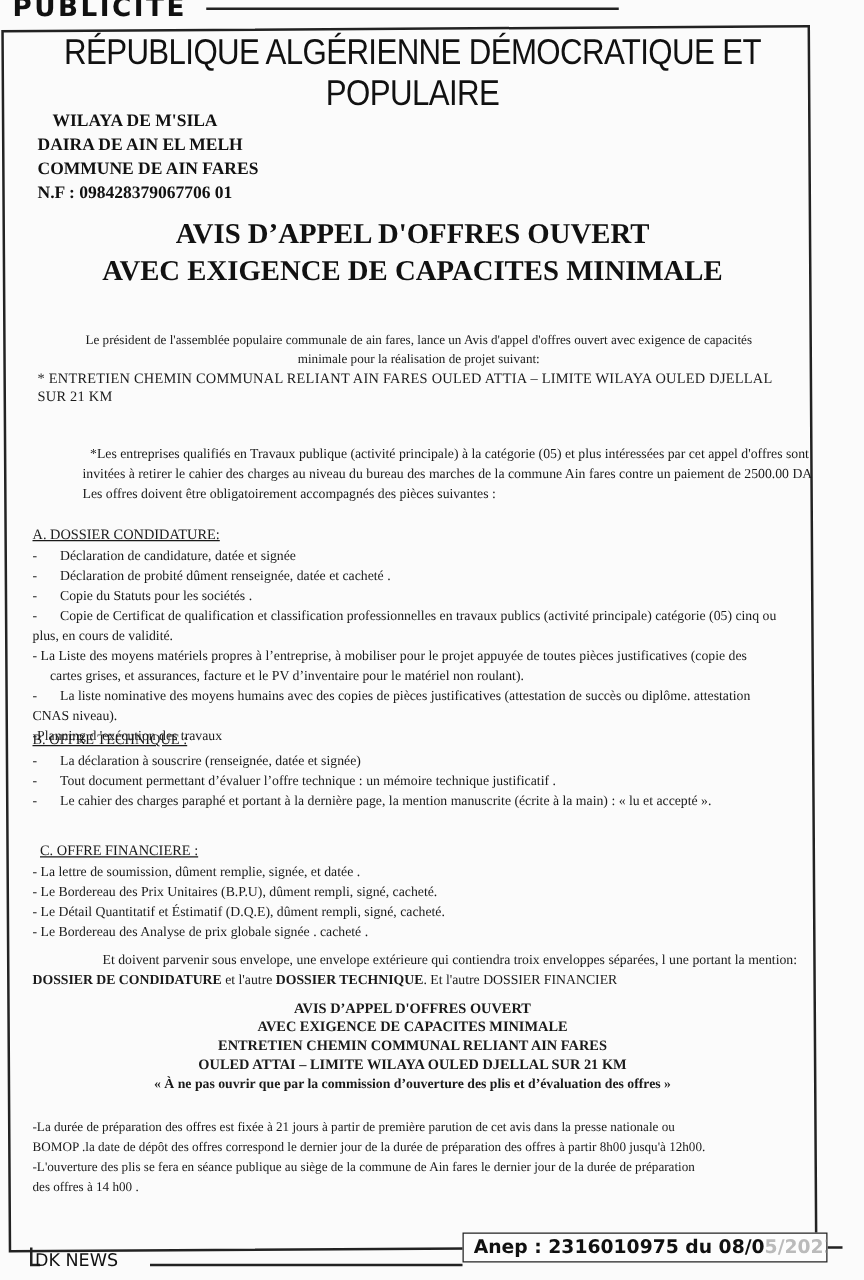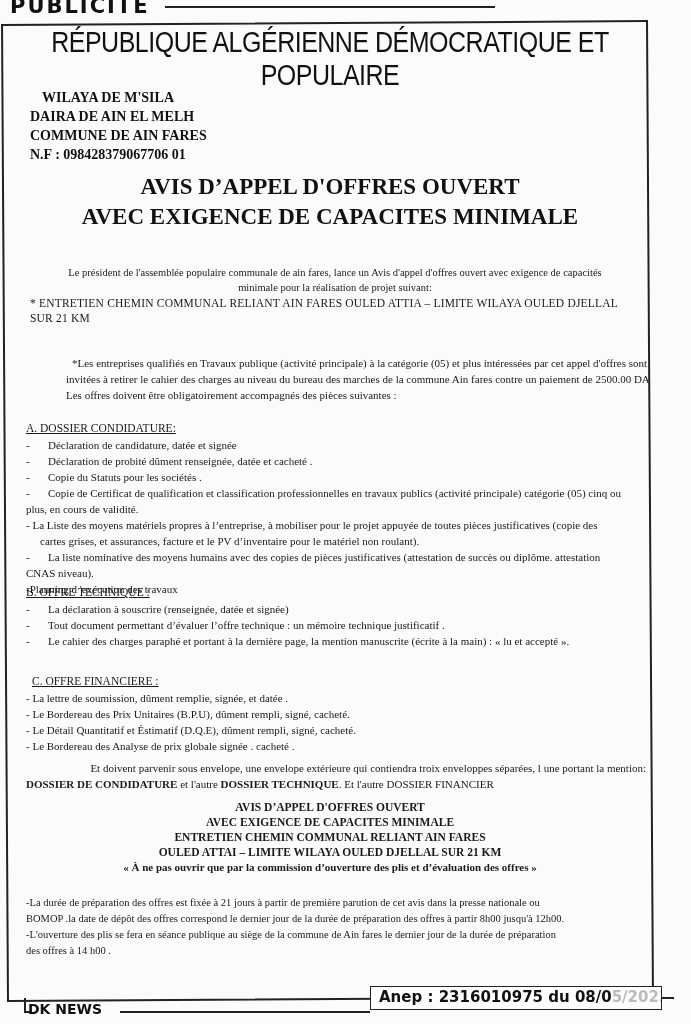--- a/index.html
+++ b/index.html
@@ -49,37 +49,37 @@
   .p1 { top: 355px; margin-left: 40px; }
   .section-head { text-decoration: underline; font-size: 11.5px; margin-bottom: 1px; }
   .list { margin: 0; padding: 0; list-style: none; }
   .list li { line-height: 16px; }
   .dash { display: inline-block; width: 22px; }
   .secA { top: 420px; }
   .secB { top: 584px; }
   .secC { top: 673px; }
   .secC .section-head { padding-left: 6px; }
   .env { top: 760px; width: 620px; font-size: 11px; }
-  .env .l1 { padding-left: 56px; text-align: right; }
+  .env .l1 { padding-left: 56px; }
   .bold { font-weight: bold; }
   .recap {
     position: absolute; left: 20px; top: 800px; width: 620px; text-align: center;
     font-size: 11.5px; line-height: 15px;
   }
   .final { top: 895px; font-size: 10.5px; line-height: 16px; }
   .anep-box {
     position: absolute; left: 370px; top: 986px; width: 292px; height: 24px;
     border: 1.5px solid #222; background: #fdfdfd; box-sizing: border-box;
     font-family: "DejaVu Sans", sans-serif; font-weight: bold; font-size: 15px;
     line-height: 21px; padding-left: 8px; color: #111; white-space: nowrap; overflow: hidden;
   }
   .anep-box .faded { color: #bbb; }
   .bottom-label {
     position: absolute; left: 28px; top: 1001px;
-    font-family: "DejaVu Sans", sans-serif; font-weight: bold; font-size: 14px; color: #111;
+    font-family: "DejaVu Sans", sans-serif; font-weight: normal; font-size: 14px; color: #111;
   }
   .bottom-rule { position: absolute; left: 120px; top: 1011px; width: 250px; height: 1.5px; background: #222; }
   .bottom-corner { position: absolute; left: 24px; top: 998px; width: 2px; height: 14px; background: #222; }
   .bottom-corner2 { position: absolute; left: 24px; top: 1011px; width: 8px; height: 2px; background: #222; }
   .right-rule { position: absolute; left: 662px; top: 997px; width: 12px; height: 2px; background: #222; }
 </style>
 </head>
 <body>
 
 <div class="top-label">PUBLICITE</div>

